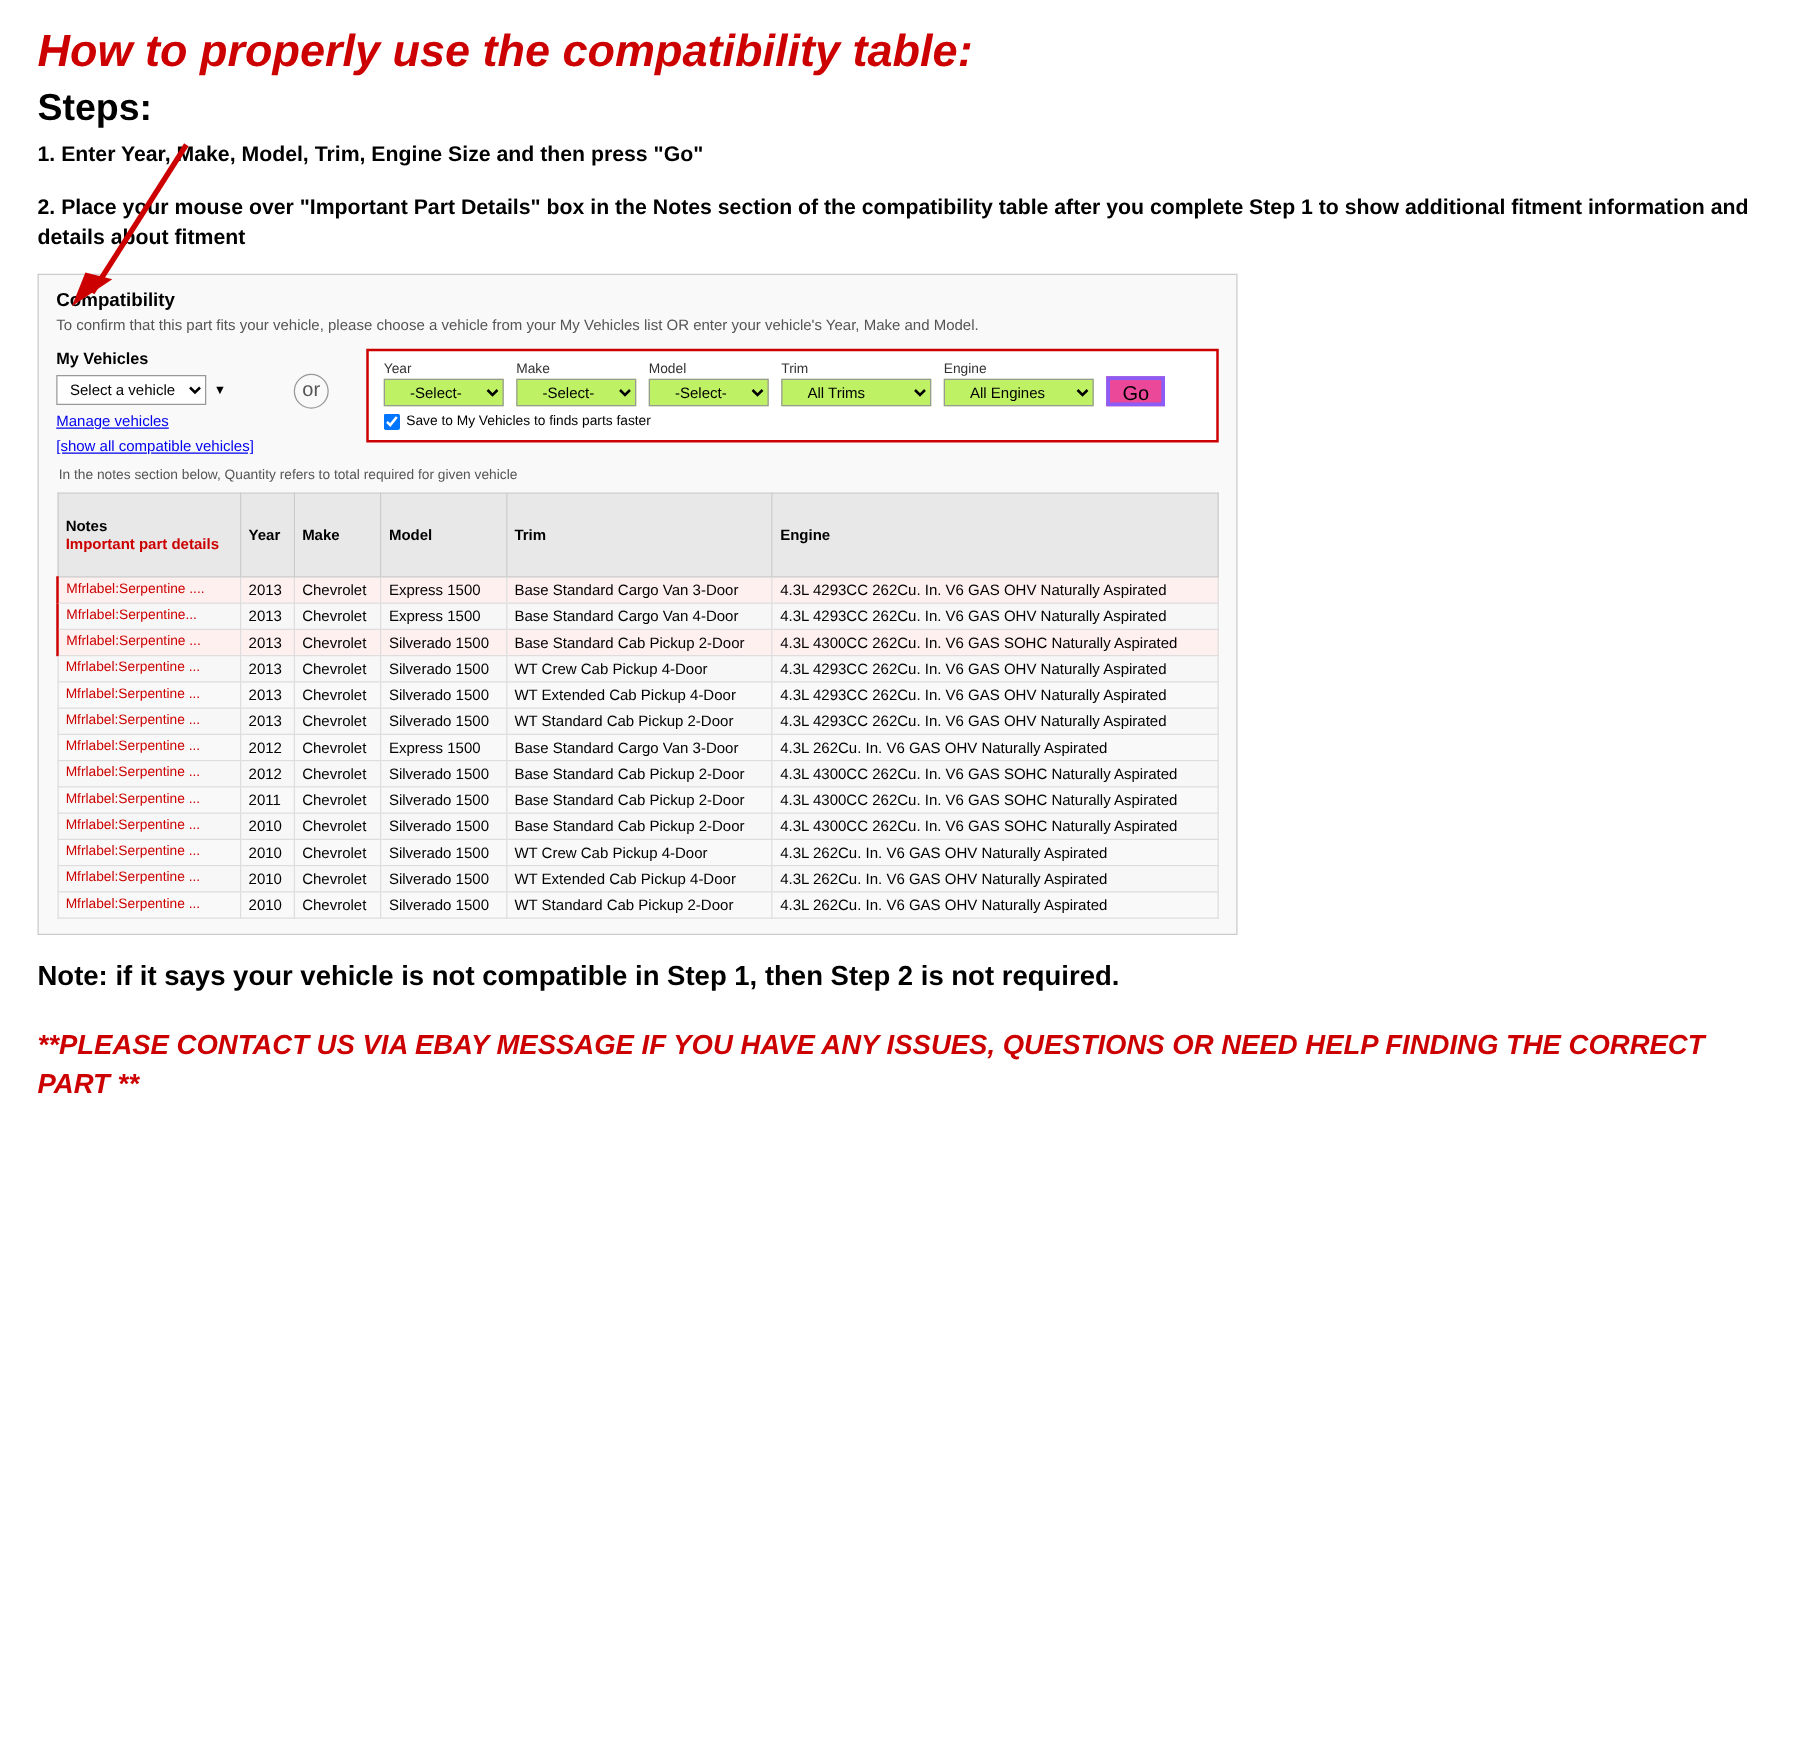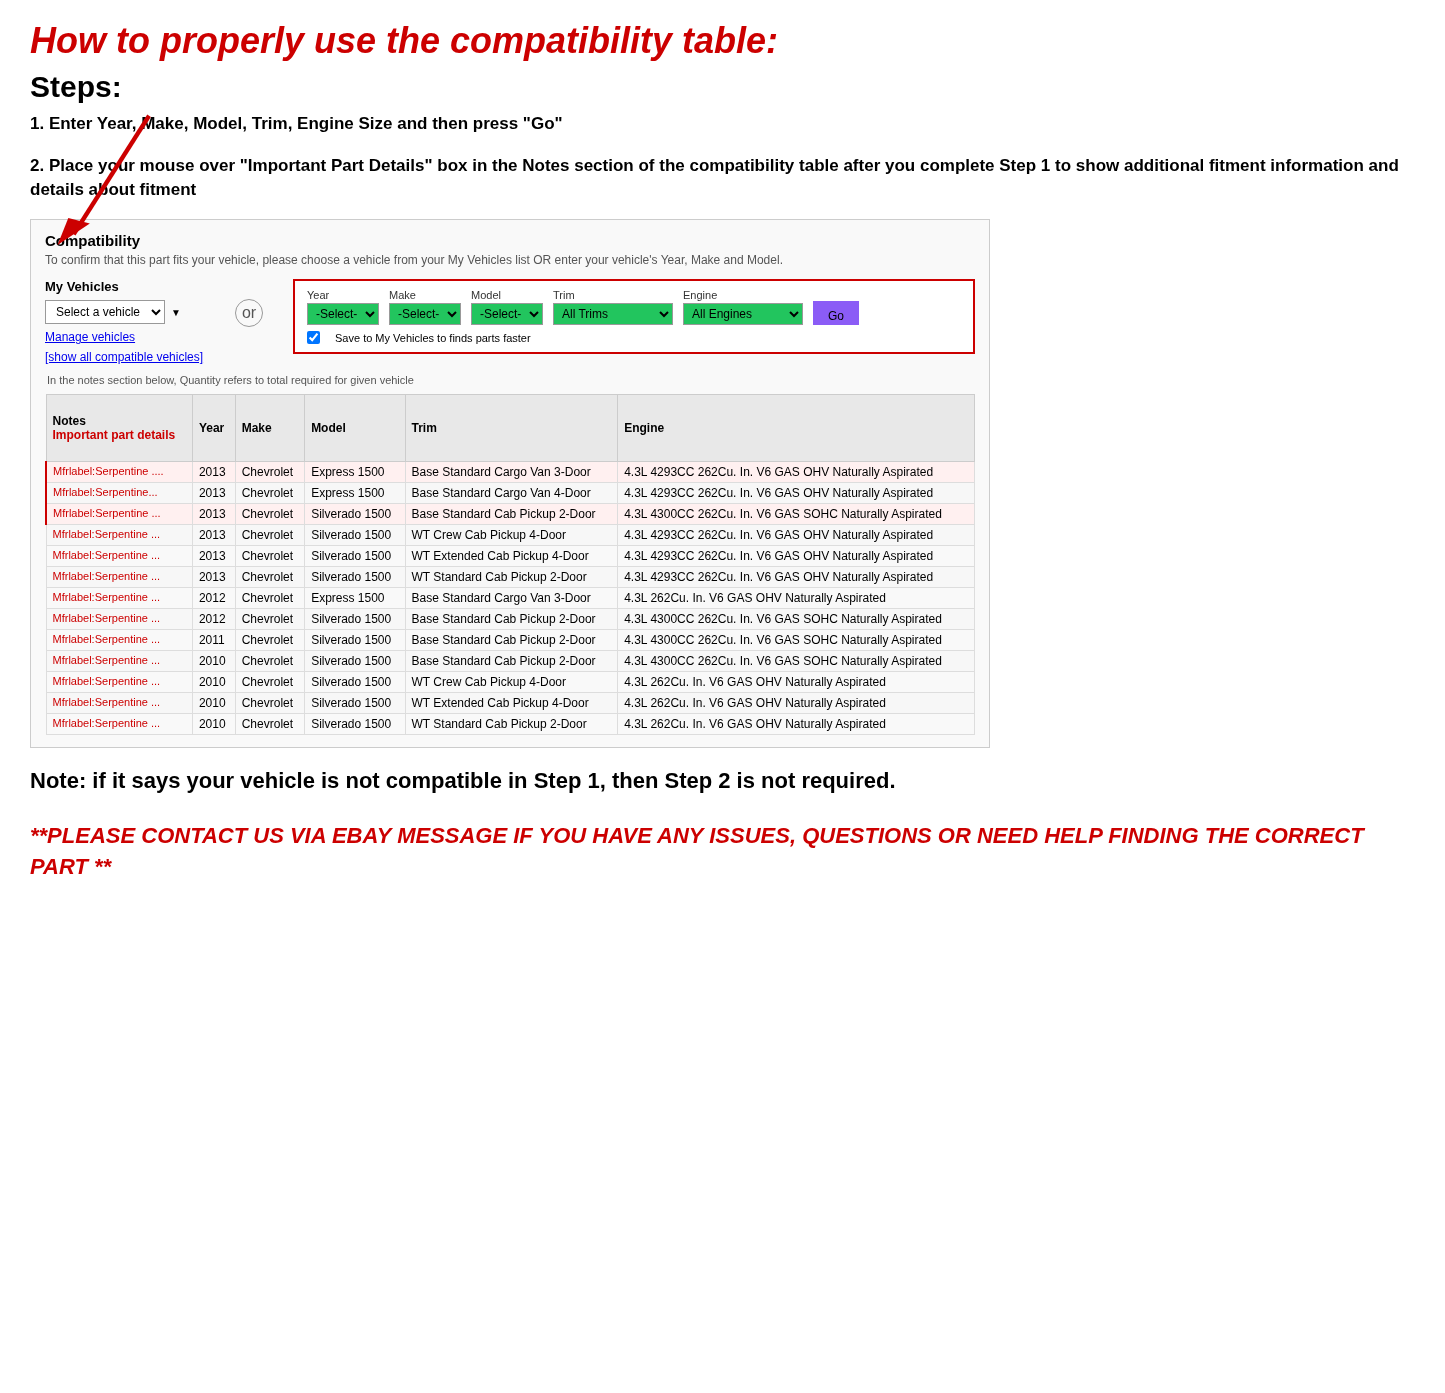--- a/index.html
+++ b/index.html
@@ -115,39 +115,39 @@
       display: flex;
       flex-direction: column;
       gap: 2px;
     }
     .ym-label {
       font-size: 11px;
       color: #333;
     }
     .ym-select {
       border: 1px solid #999;
-      padding: 2px 4px;
-      font-size: 12px;
-      background: #22c55e;
+      padding: 2px 16px;
+      font-size: 12px;
+      background: #bef264;
     }
     .ym-select-wide {
       width: 120px;
     }
     .go-button {
-      background: #8b5cf6;
-      border: 5px solid #8b5cf6;
+      background: #ec4899;
+      border: 3px solid #8b5cf6;
       padding: 3px 10px;
-      font-size: 12px;
+      font-size: 16px;
       cursor: pointer;
       height: 24px;
     }
     .save-checkbox-row {
       display: flex;
-      align-items: center;
-      gap: 15px;
+      align-items: flex-start;
+      gap: 5px;
       font-size: 11px;
     }
     .compatible-count-bar {
       background: #e8e8e8;
       padding: 6px 10px;
       margin-bottom: 6px;
       font-size: 13px;
       font-weight: normal;
     }
     .quantity-note {

